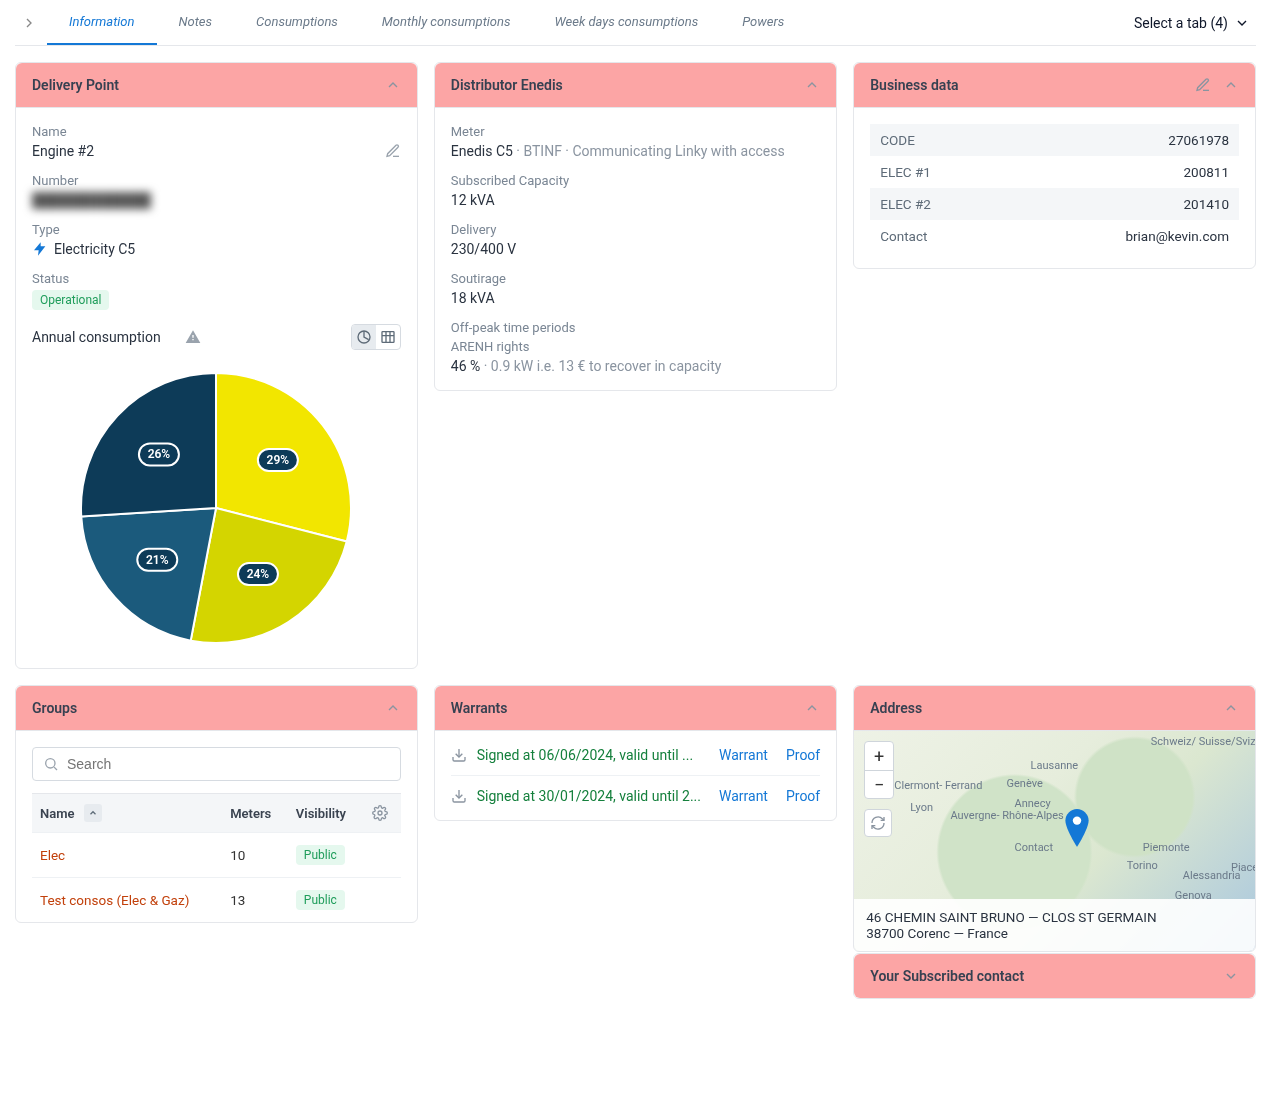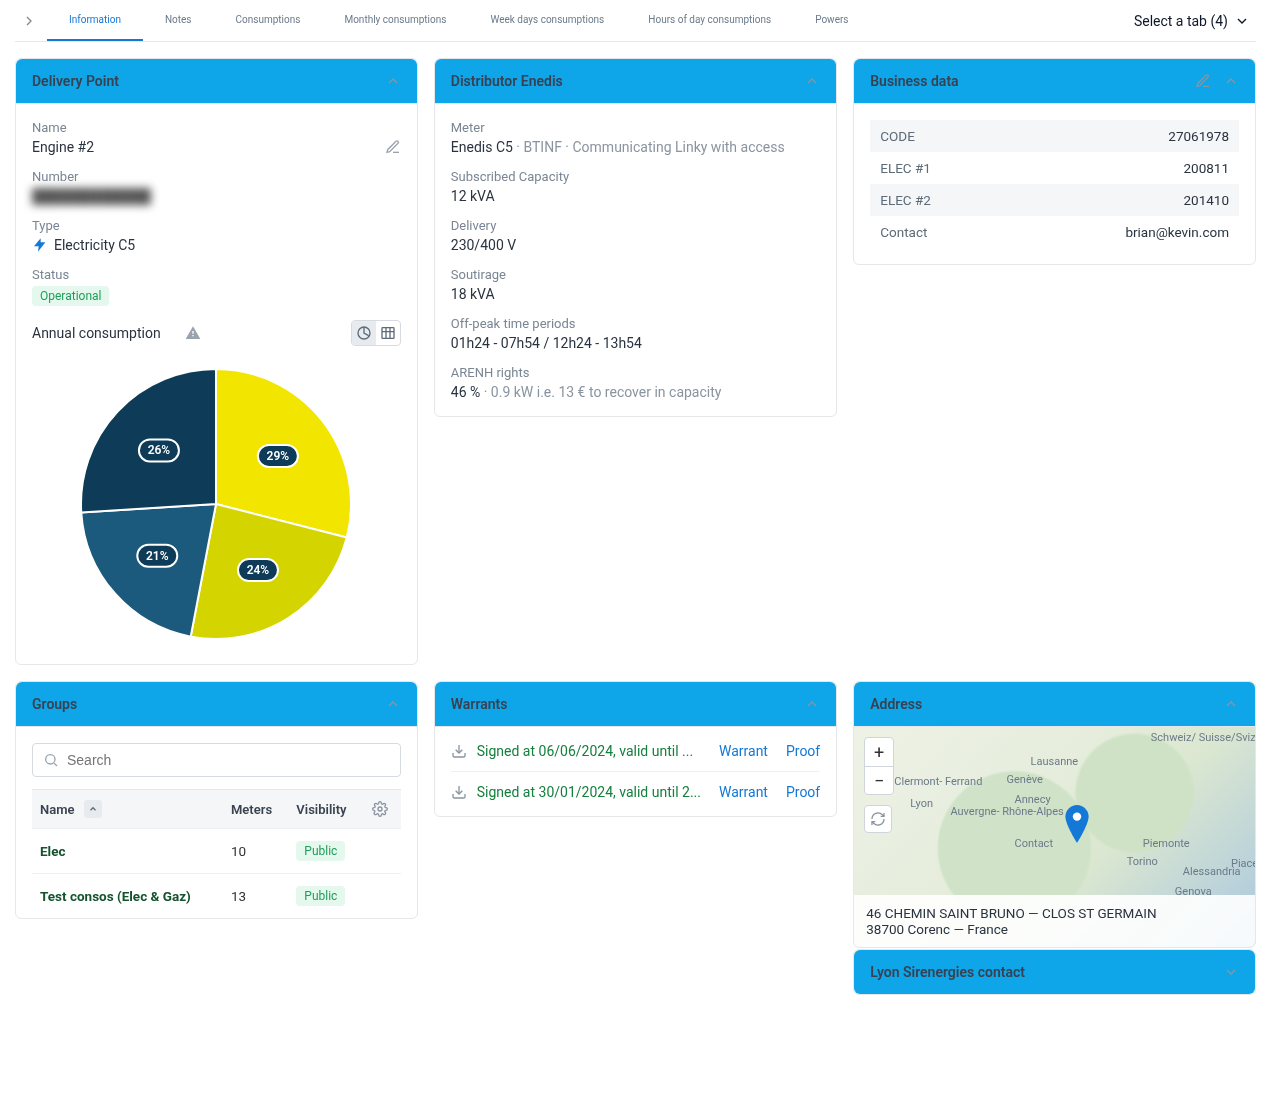--- a/index.html
+++ b/index.html
@@ -19,22 +19,23 @@
   }
   .tab-chevron {
     padding: 12px 10px 12px 6px;
     color: #888;
     cursor: pointer;
   }
   .tab {
     padding: 14px 22px;
     color: #6b7a8a;
     cursor: pointer;
-    font-size: 10px;
+    font-size: 13px;
     border-bottom: 2px solid transparent;
+    font-style: italic;
   }
   .tab.active {
     color: #1478d6;
     border-bottom: 2px solid #1478d6;
   }
   .tab-select {
     margin-left: auto;
     display: flex;
     align-items: center;
     gap: 6px;
@@ -52,21 +53,21 @@
   .card {
     border: 1px solid #e5e7eb;
     border-radius: 6px;
     background: #fff;
   }
   .card-header {
     display: flex;
     align-items: center;
     justify-content: space-between;
     padding: 14px 16px;
-    background: #0ea5e9;
+    background: #fca5a5;
     border-bottom: 1px solid #e5e7eb;
     border-radius: 6px 6px 0 0;
   }
   .card-header.collapsed { border-bottom: none; border-radius: 6px; }
   .card-title {
     font-weight: 600;
     color: #374151;
     font-size: 14px;
   }
   .card-actions {
@@ -142,21 +143,21 @@
     color: #333; background: transparent;
   }
   .grp-table { width: 100%; border-collapse: collapse; }
   .grp-table thead td {
     background: #f4f6f8; padding: 10px 8px; font-weight: 600;
     color: #3a4350; font-size: 13px; border-top: 1px solid #e5e7eb;
   }
   .grp-table tbody td {
     padding: 12px 8px; border-top: 1px solid #eef1f4; font-size: 13.5px;
   }
-  .grp-name { color: #14532d; cursor: pointer; font-weight: bold; }
+  .grp-name { color: #c2410c; cursor: pointer; }
   .sort-caret {
     display: inline-flex; width: 18px; height: 18px;
     background: #e7ebef; border-radius: 3px;
     align-items: center; justify-content: center;
     margin-left: 6px; color: #5e6b78;
   }
   .gear { color: #8a94a0; }
 
   
   .war-row {
@@ -216,21 +217,20 @@
   <div class="tab-chevron">
     <svg class="icon-svg" viewBox="0 0 24 24" fill="none" stroke="currentColor" stroke-width="2">
         <polyline points="9 18 15 12 9 6"></polyline>
       </svg>
   </div>
   <div class="tab active">Information</div>
     <div class="tab">Notes</div>
     <div class="tab">Consumptions</div>
     <div class="tab">Monthly consumptions</div>
     <div class="tab">Week days consumptions</div>
-    <div class="tab">Hours of day consumptions</div>
     <div class="tab">Powers</div>
   <div class="tab-select">
     <span>Select a tab (4)</span>
     <svg class="icon-svg" viewBox="0 0 24 24" fill="none" stroke="currentColor" stroke-width="2">
         <polyline points="6 9 12 15 18 9"></polyline>
       </svg>
   </div>
 </div>
 
 <div class="grid">
@@ -338,21 +338,20 @@
       <div class="field-label">Subscribed Capacity</div>
       <div class="field-value">12 kVA</div>
 
       <div class="field-label">Delivery</div>
       <div class="field-value">230/400 V</div>
 
       <div class="field-label">Soutirage</div>
       <div class="field-value">18 kVA</div>
 
       <div class="field-label">Off-peak time periods</div>
-      <div class="field-value">01h24 - 07h54 / 12h24 - 13h54</div>
 
       <div class="field-label">ARENH rights</div>
       <div class="field-value" style="margin-bottom:0;">
         <span>46 %</span><span class="muted"> · 0.9 kW i.e. 13 € to recover in capacity</span>
       </div>
     </div>
   </div>
 
   <div class="card">
     <div class="card-header">
@@ -538,21 +537,21 @@
           </div>
         <div class="addr-overlay">
           <div>46 CHEMIN SAINT BRUNO — CLOS ST GERMAIN</div>
           <div>38700 Corenc — France</div>
         </div>
       </div>
     </div>
 
     <div class="card">
       <div class="card-header collapsed">
-        <div class="card-title">Lyon Sirenergies contact</div>
+        <div class="card-title">Your Subscribed contact</div>
         <div class="card-actions">
           <svg class="icon-svg" viewBox="0 0 24 24" fill="none" stroke="currentColor" stroke-width="2">
               <polyline points="6 9 12 15 18 9"></polyline>
             </svg>
         </div>
       </div>
     </div>
   </div>
 </div>
 

